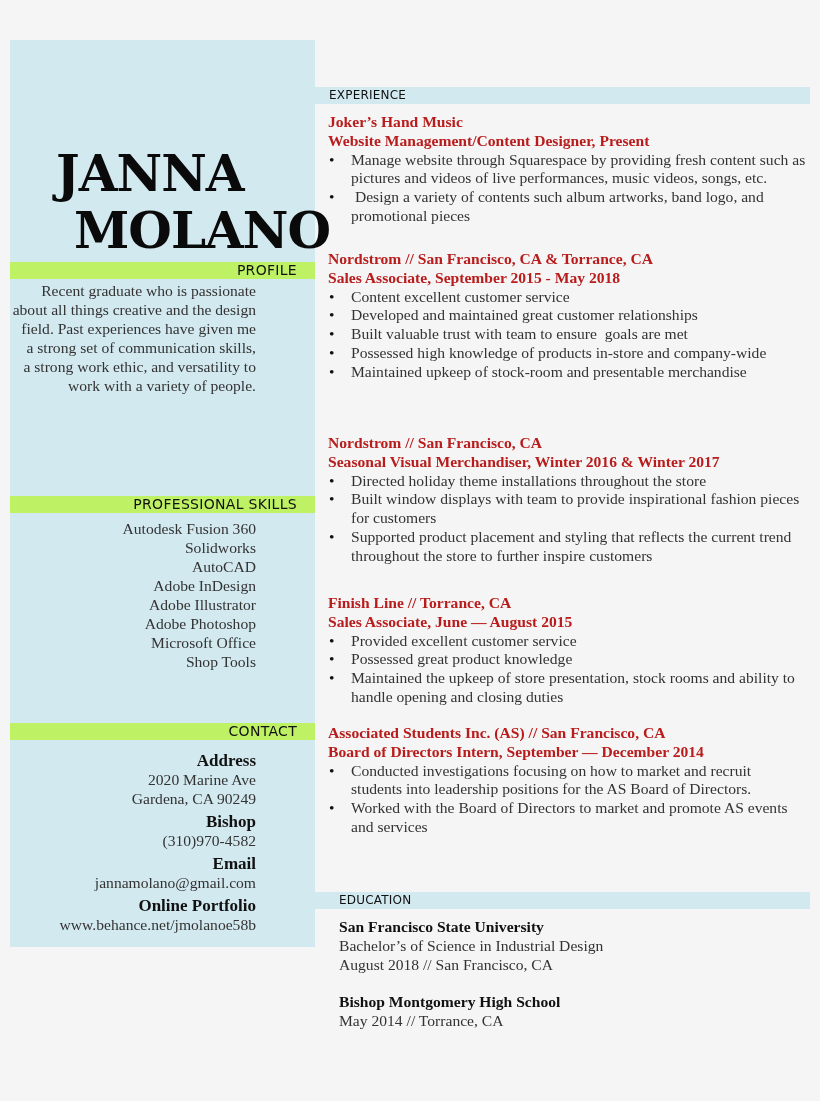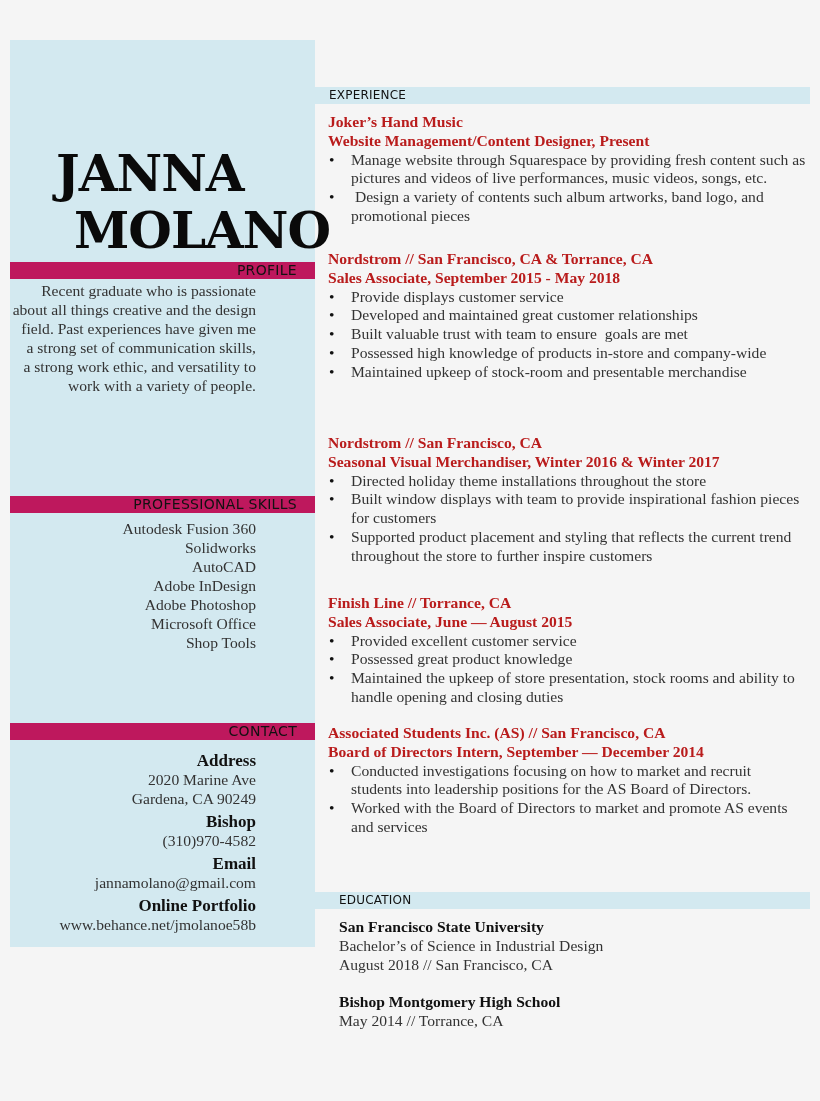--- a/index.html
+++ b/index.html
@@ -13,21 +13,21 @@
     .name {
       position: absolute; left: 0; top: 105px; width: 305px;
       font-family: "DejaVu Serif", serif; font-weight: bold; color: #0a0a0a;
       font-size: 50px; line-height: 57px; letter-spacing: -1px;
     }
     .name .l1 { display: block; padding-left: 46px; }
     .name .l2 { display: block; padding-left: 64px; }
 
     .side-head {
       position: absolute; left: 10px; width: 305px; height: 17px;
-      background: #be185d;
+      background: #bef264;
       font-family: "DejaVu Sans", "Liberation Sans", sans-serif;
       font-size: 14px; line-height: 17px; color: #111; text-align: right;
       padding-right: 18px; letter-spacing: 0.3px;
     }
     .side-block {
       position: absolute; left: 10px; width: 256px; text-align: right;
       padding-right: 10px;
       font-family: "Liberation Serif", "DejaVu Serif", serif;
       font-size: 15.6px; line-height: 19px; color: #333;
     }
@@ -70,20 +70,21 @@
   <div>a strong work ethic, and versatility to</div>
   <div>work with a variety of people.</div>
 </div>
 
 <div class="side-head" style="top:496px;">PROFESSIONAL SKILLS</div>
 <div class="side-block" style="top:519px;">
   <div>Autodesk Fusion 360</div>
   <div>Solidworks</div>
   <div>AutoCAD</div>
   <div>Adobe InDesign</div>
+  <div>Adobe Illustrator</div>
   <div>Adobe Photoshop</div>
   <div>Microsoft Office</div>
   <div>Shop Tools</div>
 </div>
 
 <div class="side-head" style="top:723px;">CONTACT</div>
 <div class="side-block contact" style="top:751px;">
   <div class="grp">
     <div class="b">Address</div>
     <div>2020 Marine Ave</div>
@@ -111,21 +112,21 @@
   <ul>
     <li>Manage website through Squarespace by providing fresh content such as pictures and videos of live performances, music videos, songs, etc.</li>
     <li style="white-space:pre-wrap;"> Design a variety of contents such album artworks, band logo, and promotional pieces</li>
   </ul>
 </div>
 
 <div class="exp" style="top:250px;">
   <div class="org">Nordstrom // San Francisco, CA &amp; Torrance, CA</div>
   <div class="role">Sales Associate, September 2015 - May 2018</div>
   <ul>
-    <li>Provide displays customer service</li>
+    <li>Content excellent customer service</li>
     <li>Developed and maintained great customer relationships</li>
     <li style="white-space:pre-wrap;">Built valuable trust with team to ensure  goals are met</li>
     <li>Possessed high knowledge of products in-store and company-wide</li>
     <li>Maintained upkeep of stock-room and presentable merchandise</li>
   </ul>
 </div>
 
 <div class="exp" style="top:434px;">
   <div class="org">Nordstrom // San Francisco, CA</div>
   <div class="role">Seasonal Visual Merchandiser, Winter 2016 &amp; Winter 2017</div>

